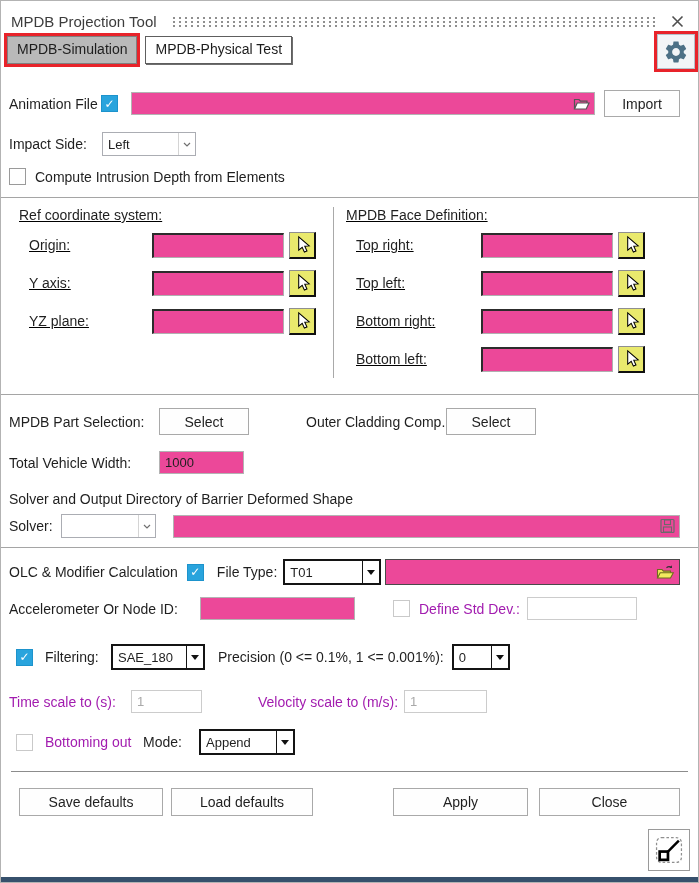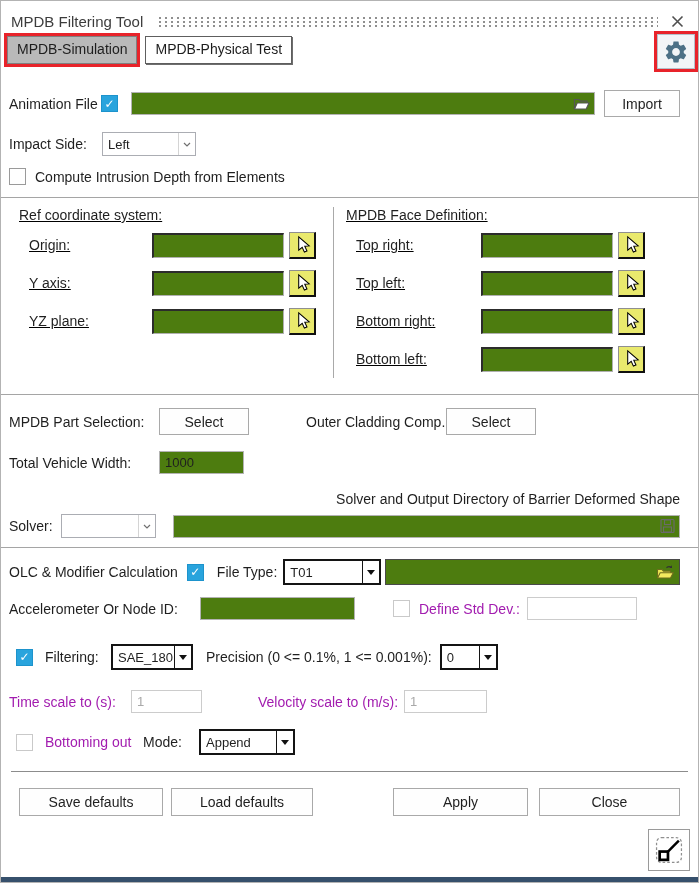--- a/index.html
+++ b/index.html
@@ -22,21 +22,21 @@
   .tab.plain{background:#fff;border:1px solid #5e5e5e;box-shadow:1px 1px 0 #6e6e6e;margin-left:2px;}
   .gearbtn{position:absolute;top:-2px;right:3px;width:38px;height:35px;background:#f2f5f7;
     border:1px solid #b5c0c9;box-shadow:0 0 0 3px #e8232a;display:flex;align-items:center;justify-content:center;padding:0;}
 
   
   .section{padding-left:8px;padding-right:18px;}
   .row{display:flex;align-items:center;}
   .lbl{font-size:14px;color:#1f1f1f;white-space:nowrap;}
   .lbl.dis{color:#a21caf;}
   .sep{height:1px;background:#a5a5a5;}
-  .txt{height:23px;border:1px solid #b3b3b3;background:#4d7c0f;font-size:13px;color:#1f1f1f;padding:0 5px;outline:none;}
+  .txt{height:23px;border:1px solid #b3b3b3;background:#ec4899;font-size:13px;color:#1f1f1f;padding:0 5px;outline:none;}
   .txt.dis{border-color:#cccccc;color:#a9a9a9;background:#fff;}
   .txt.sunken{border:1px solid #b0b0b0;border-top:2px solid #2c2c2c;border-left:2px solid #2c2c2c;height:25px;}
   .input-wrap{position:relative;display:flex;align-items:center;}
   .input-wrap .txt{width:100%;padding-right:26px;}
   .in-icon{position:absolute;right:5px;top:50%;transform:translateY(-50%);display:flex;}
   .btn{background:#fefefe;border:1px solid #a9a9a9;font-size:14px;color:#1f1f1f;height:27px;padding:0 10px;}
 
   
   .cb{width:17px;height:17px;display:inline-flex;align-items:center;justify-content:center;flex:none;}
   .cb.on{background:#29a4dd;border:1px solid #1d93cc;}
@@ -80,21 +80,21 @@
     display:flex;align-items:center;justify-content:center;}
 
   
   .s3{padding-top:13px;padding-bottom:9px;}
   .r-part .lbl.first{width:150px;}
   .r-part .btn{width:90px;}
   .r-part .lbl.second{margin-left:57px;width:140px;}
   .r-width{margin-top:16px;}
   .r-width .lbl{width:150px;}
   .r-width .txt{width:85px;}
-  .solver-title{margin-top:17px;font-size:14px;color:#1f1f1f;text-align:right;}
+  .solver-title{margin-top:17px;font-size:14px;color:#1f1f1f;}
   .r-solver{margin-top:7px;}
   .r-solver .lbl{width:52px;}
   .r-solver .combo{width:95px;margin-right:17px;}
   .r-solver .input-wrap{flex:1;}
 
   
   .s4{padding-top:11px;}
   .r-olc .lbl.olc{margin-right:9px;}
   .r-olc .cb{margin-right:13px;}
   .r-olc .lbl.ft{margin-right:6px;}
@@ -102,21 +102,21 @@
   .r-olc .input-wrap{flex:1;}
   .r-olc .input-wrap .txt{border-color:#4a4a4a;height:26px;}
   .r-accel{margin-top:12px;}
   .r-accel .lbl.first{width:191px;}
   .r-accel .txt.id{width:155px;}
   .r-accel .cb{margin-left:38px;margin-right:9px;}
   .r-accel .txt.std{width:110px;margin-left:7px;}
   .r-filter{margin-top:24px;}
   .r-filter .cb{margin-left:7px;margin-right:12px;}
   .r-filter .lbl.f{width:66px;}
-  .r-filter .combo.sae{width:82px;margin-right:13px;}
+  .r-filter .combo.sae{width:94px;margin-right:13px;}
   .r-filter .lbl.p{margin-right:8px;text-align:right;}
   .r-filter .combo.prec{width:58px;}
   .r-scale{margin-top:20px;}
   .r-scale .lbl.t{width:119px;}
   .r-scale .txt.ts{width:71px;margin-left:3px;}
   .r-scale .lbl.v{margin-left:56px;width:143px;}
   .r-scale .txt.vs{width:83px;margin-left:3px;}
   .r-bottom{margin-top:16px;}
   .r-bottom .cb{margin-left:7px;margin-right:12px;}
   .r-bottom .lbl.b{width:96px;}
@@ -134,21 +134,21 @@
   .btn-close{width:141px;margin-left:11px;}
   .corner-btn{position:absolute;right:8px;bottom:11px;width:42px;height:42px;background:#fff;
     border:1px solid #9a9a9a;display:flex;align-items:center;justify-content:center;padding:0;}
 </style>
 </head>
 <body>
 
 <div class="window">
 
   <div class="titlebar">
-    <span class="title">MPDB Filtering Tool</span>
+    <span class="title">MPDB Projection Tool</span>
     <span class="drag-dots"></span>
     <span class="close-btn">
       <svg width="13" height="13" viewBox="0 0 13 13">
           <path d="M1.5 1.5 L11.5 11.5 M11.5 1.5 L1.5 11.5" stroke="#4f4f4f" stroke-width="1.6" fill="none"></path>
         </svg>
     </span>
   </div>
 
   <div class="tabrow">
     <div class="tab selected">MPDB-Simulation</div>

